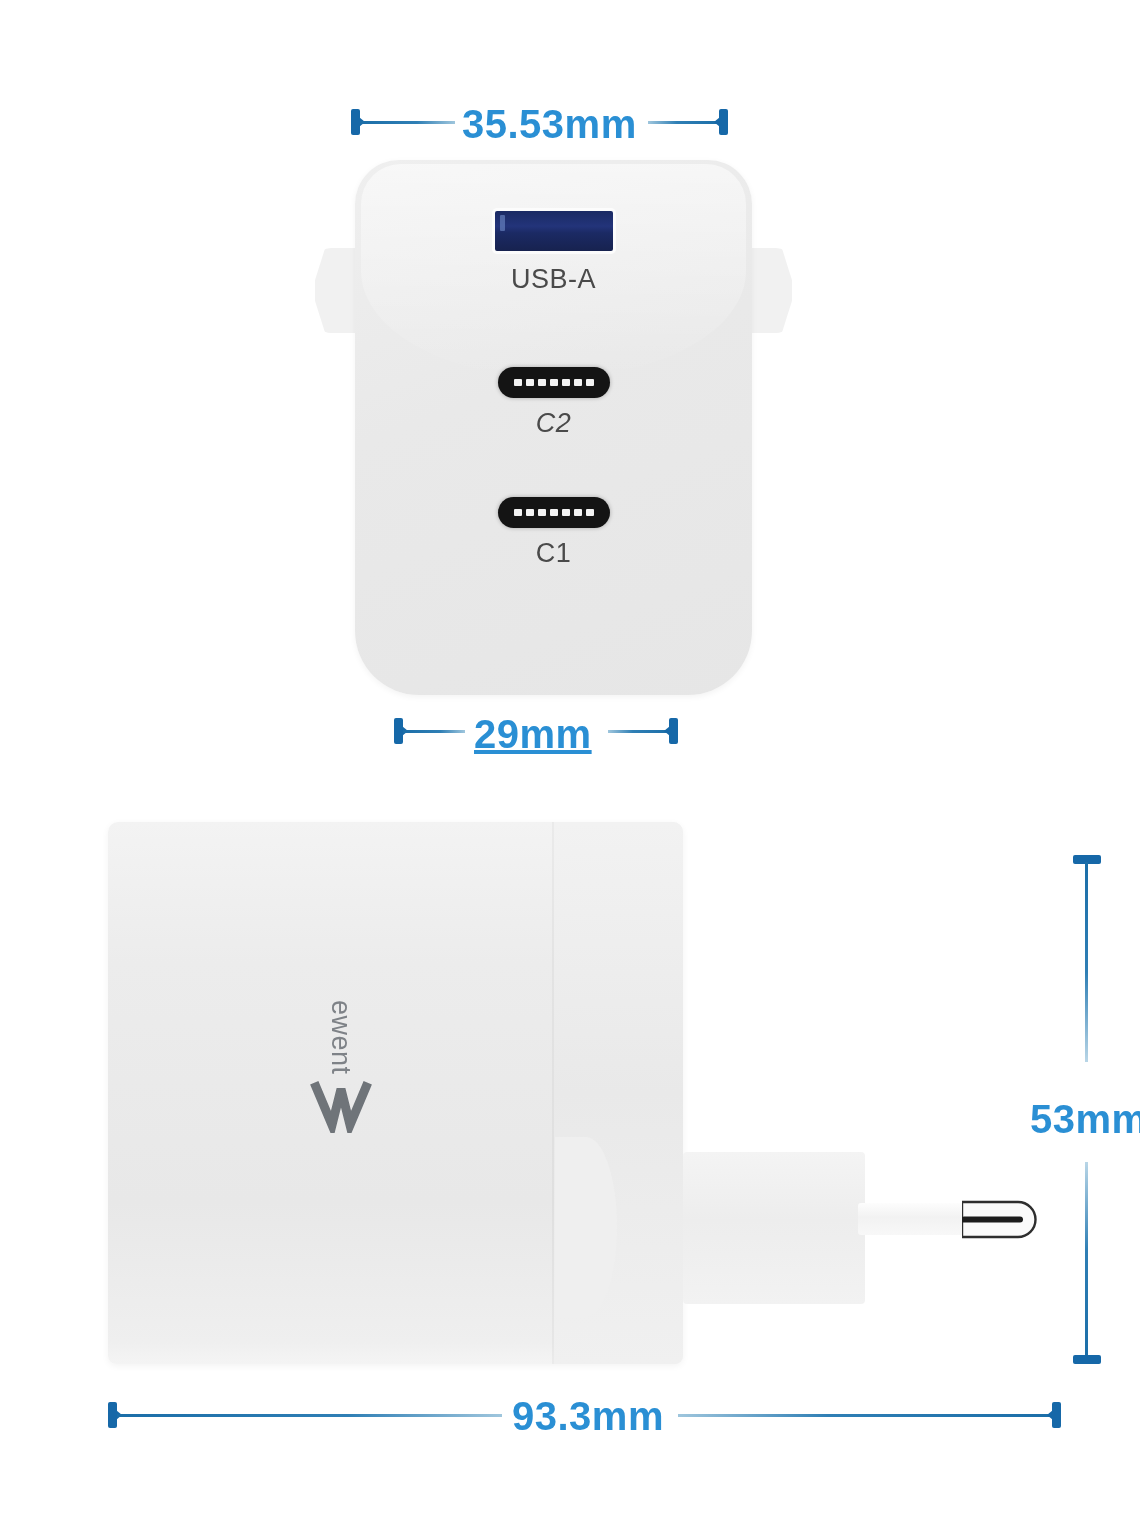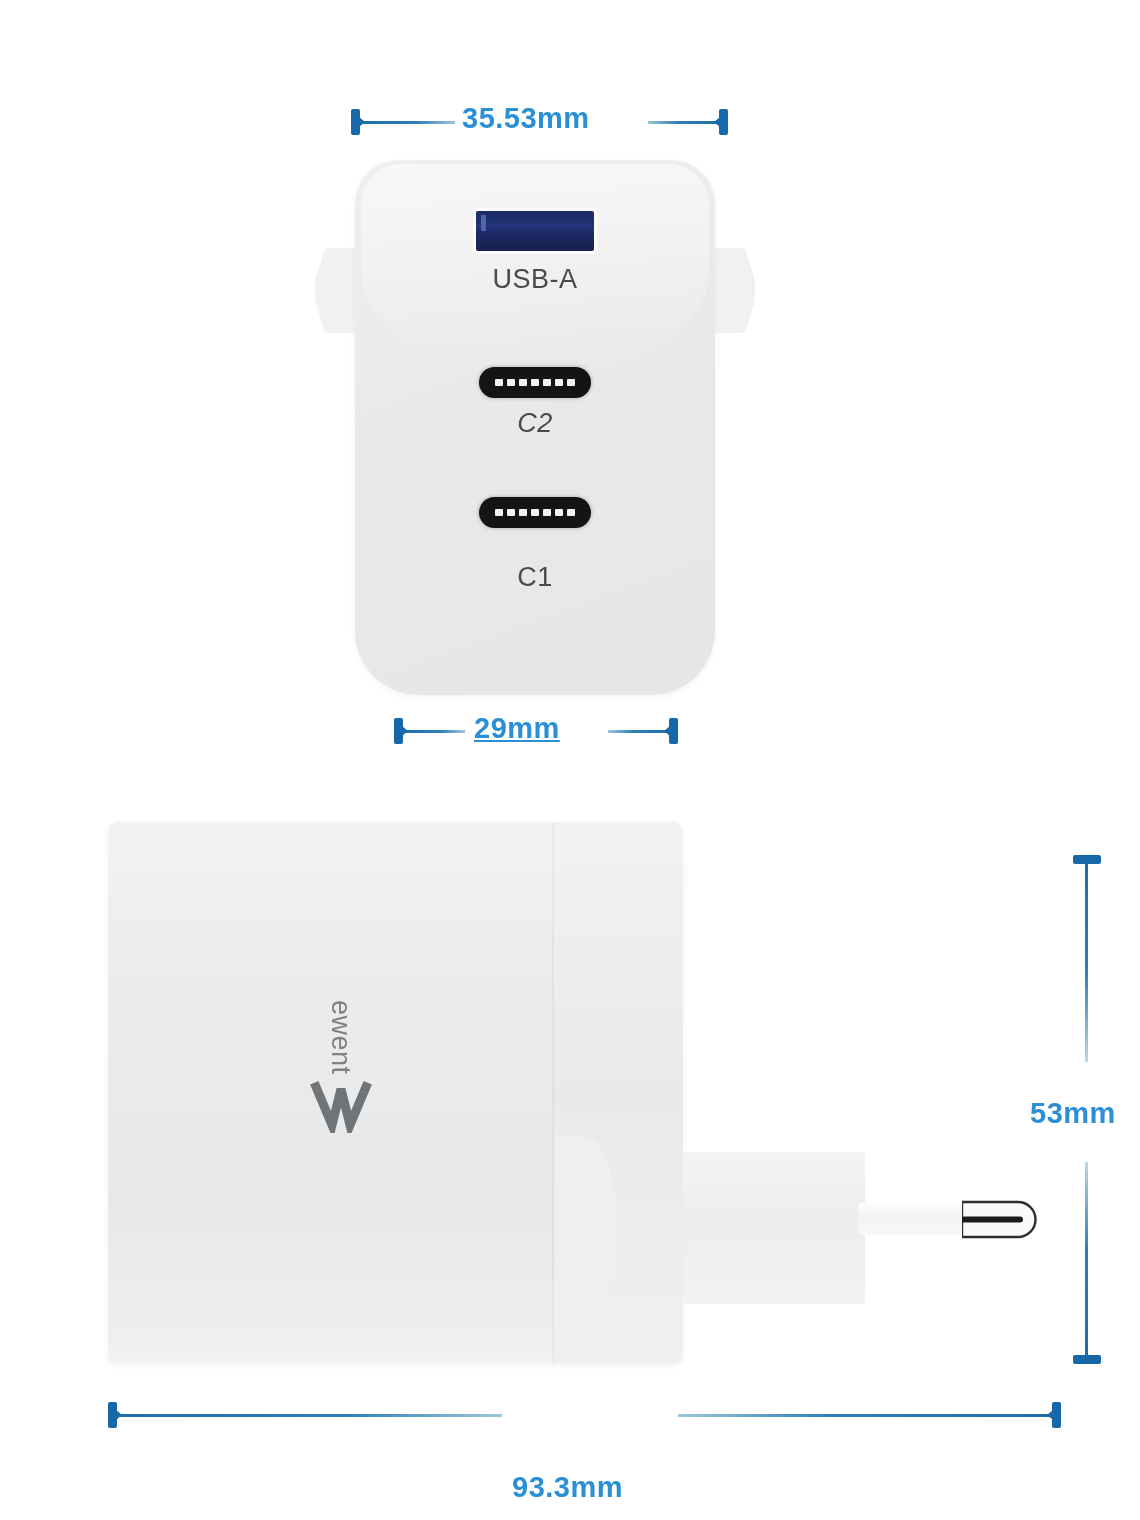--- a/index.html
+++ b/index.html
@@ -20,21 +20,21 @@
     position: absolute;
     left: 0; top: 0;
     width: 1140px;
     height: 1520px;
   }
 
   
   .dim-label {
     position: absolute;
     color: #2a8fd4;
-    font-size: 29px;
+    font-size: 40px;
     font-weight: 700;
     letter-spacing: 0.5px;
     white-space: nowrap;
     font-family: "Liberation Sans", sans-serif;
   }
   .dim-line-h {
     position: absolute;
     height: 3px;
     background: linear-gradient(to right, #1b6ea8 0%, #2f7fb5 60%, #9fc6dd 100%);
   }
@@ -78,21 +78,21 @@
     height: 9px;
     background: #1668a8;
     border-radius: 2px;
   }
 
   
   #top-view {
     position: absolute;
     left: 355px;
     top: 160px;
-    width: 360px;
+    width: 397px;
     height: 535px;
   }
   .tv-wing {
     position: absolute;
     top: 88px;
     width: 46px;
     height: 85px;
     background: #f1f1f1;
   }
   .tv-wing.left  { left: -40px;  border-radius: 16px 0 0 16px;
@@ -171,21 +171,21 @@
     transform: translateX(-50%);
     color: #4a4a4a;
     font-size: 27px;
     font-weight: 400;
     letter-spacing: 0.5px;
     white-space: nowrap;
     font-family: "Liberation Sans", sans-serif;
   }
   .port-label.usba { top: 104px; }
   .port-label.c2   { top: 248px; font-style: italic; }
-  .port-label.c1   { top: 378px; margin-top: 24px; }
+  .port-label.c1   { top: 378px; }
 
   
   #side-view {
     position: absolute;
     left: 108px;
     top: 822px;
     width: 575px;
     height: 542px;
   }
   .sv-body {
@@ -354,18 +354,18 @@
     <div class="cap-h" style="left:1073px; top:855px;"></div>
     <div class="dim-line-v" style="left:1085px; top:862px; height:200px;"></div>
     <div class="dim-label" style="left:1030px; top:1097px;">53mm</div>
     <div class="dim-line-v rev" style="left:1085px; top:1162px; height:196px;"></div>
     <div class="cap-h" style="left:1073px; top:1355px;"></div>
   </div>
 
   <div>
     <div class="cap-v" style="left:108px; top:1402px;"></div>
     <div class="dim-line-h" style="left:117px; top:1414px; width:385px;"></div>
-    <div class="dim-label" style="left:512px; top:1471px;">93.3mm</div>
+    <div class="dim-label" style="left:512px; top:1394px;">93.3mm</div>
     <div class="dim-line-h rev" style="left:678px; top:1414px; width:375px;"></div>
     <div class="cap-v flip" style="left:1052px; top:1402px;"></div>
   </div>
 
 </div>
 
 </body></html>

